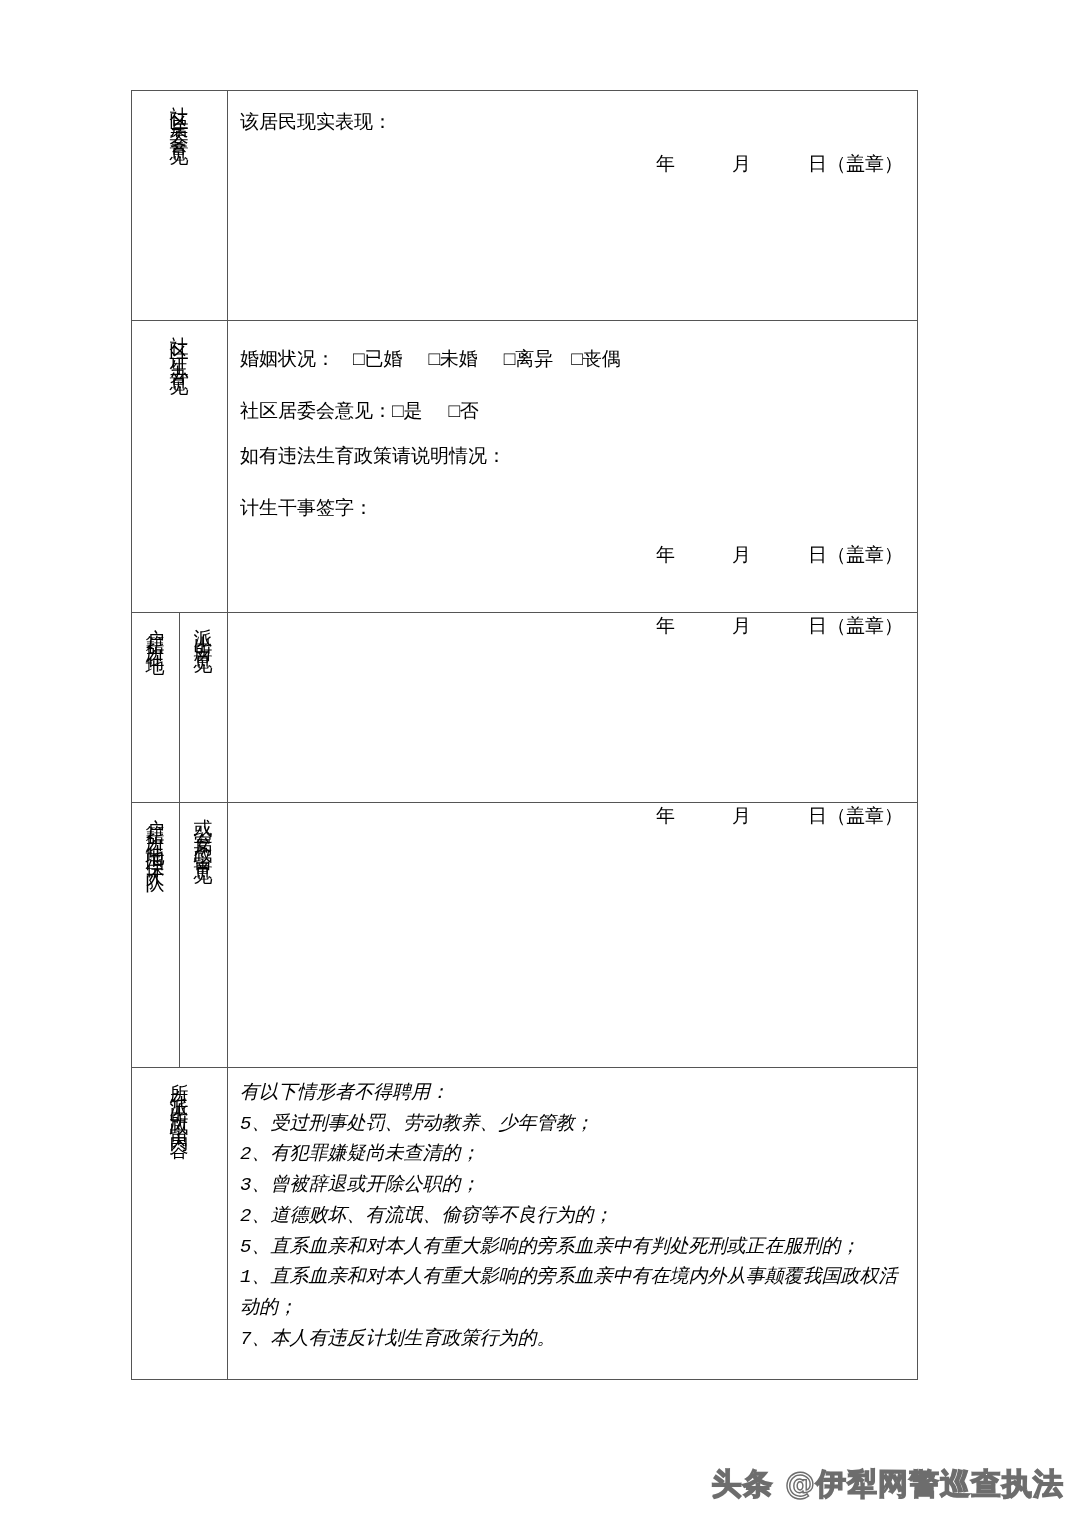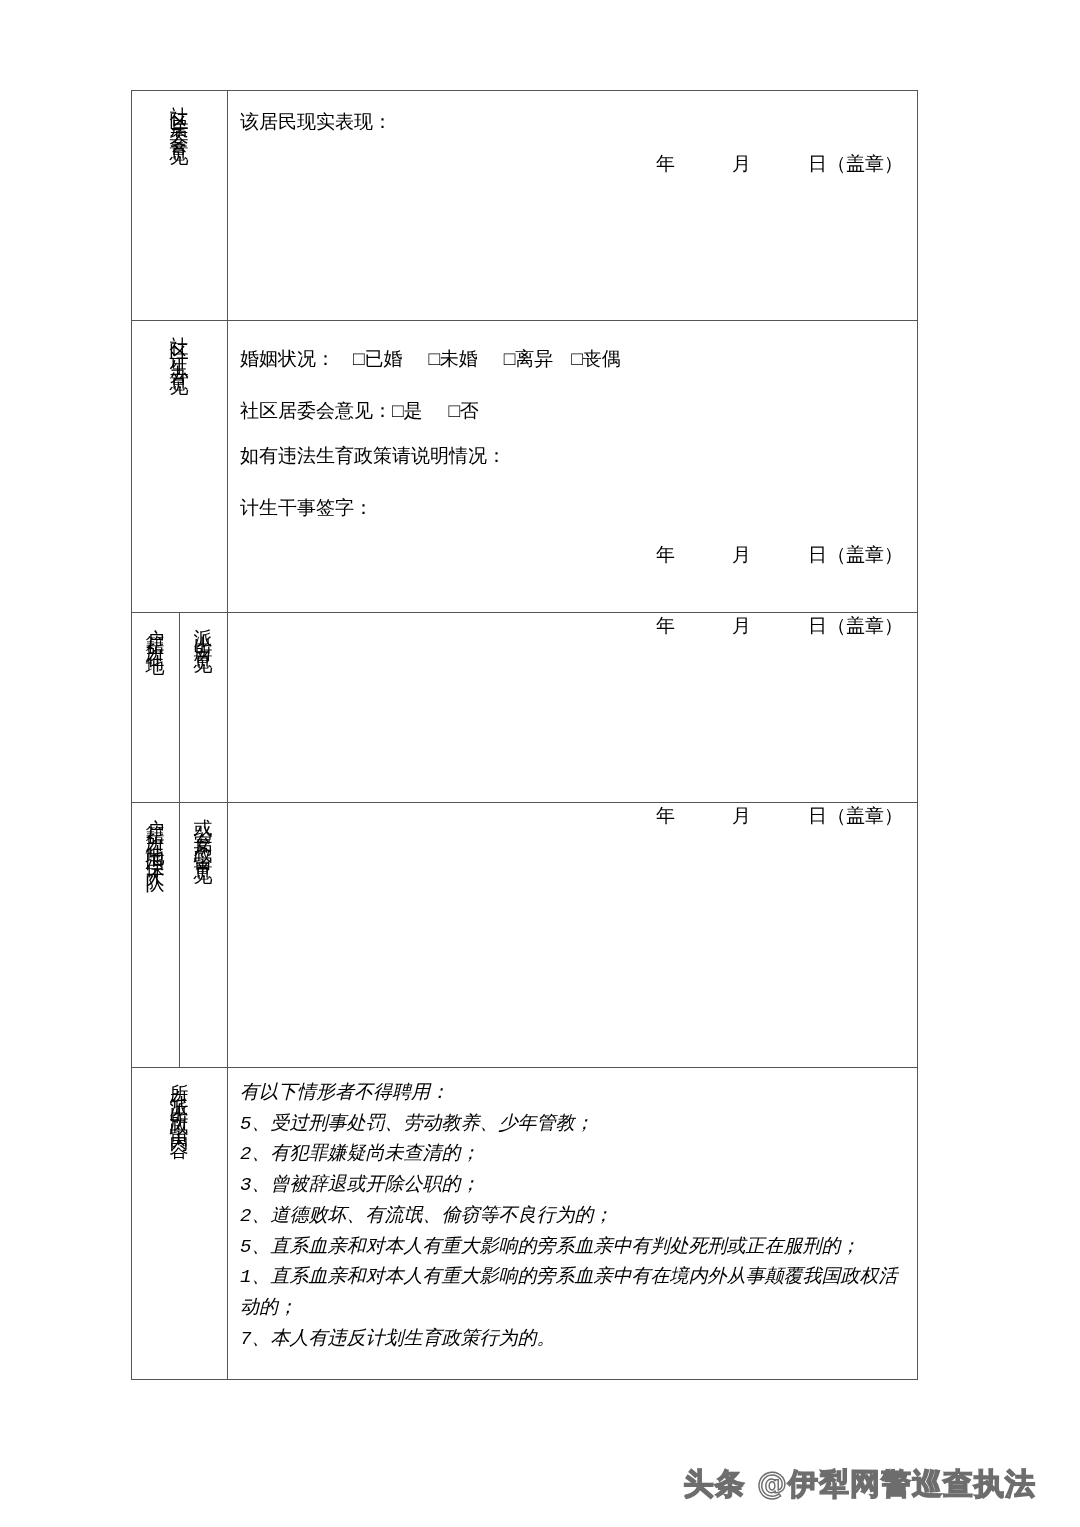--- a/index.html
+++ b/index.html
@@ -82,21 +82,21 @@
   .r3{height:190px;}
   .r4{height:265px;}
   .r5{height:312px;}
 
   .cellbody{position:relative;height:100%;box-sizing:border-box;display:flex;flex-direction:column;font-family:Liberation Mono, monospace;}
   .cellbody .grow{flex:1 1 auto;}
 
   
   .watermark{
     position:absolute;
-    right:44px;bottom:22px;
+    right:16px;bottom:22px;
     font-size:30px;
     font-weight:bold;
     letter-spacing:1px;
     color:#ffffff;
     -webkit-text-stroke:1.4px #6d6d6d;
     text-shadow:0 0 1px #8a8a8a;
     white-space:nowrap;
     font-family:"DejaVu Sans","Liberation Sans",sans-serif;
   }
 </style>

